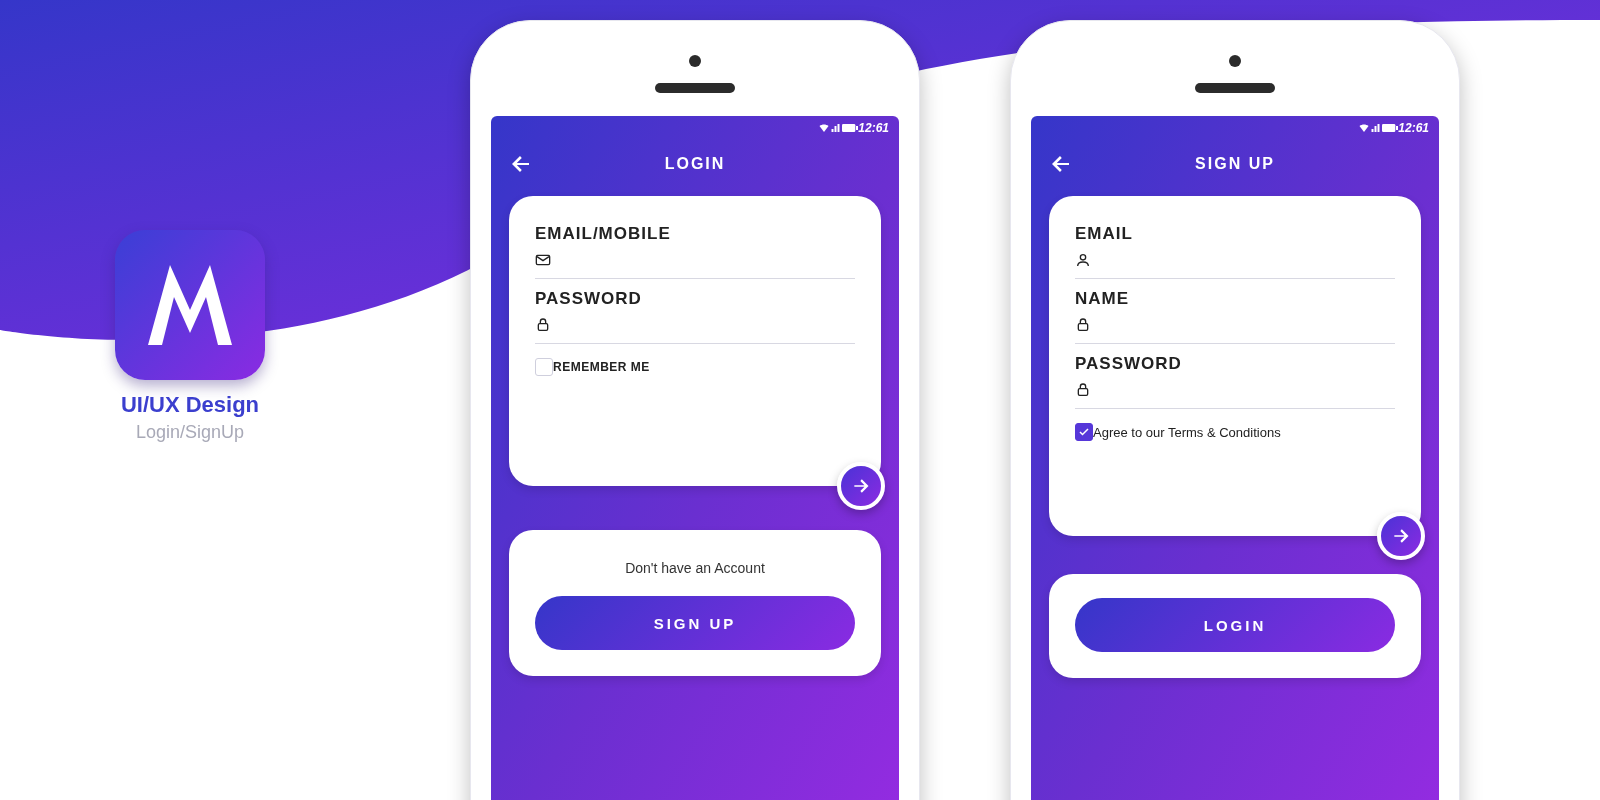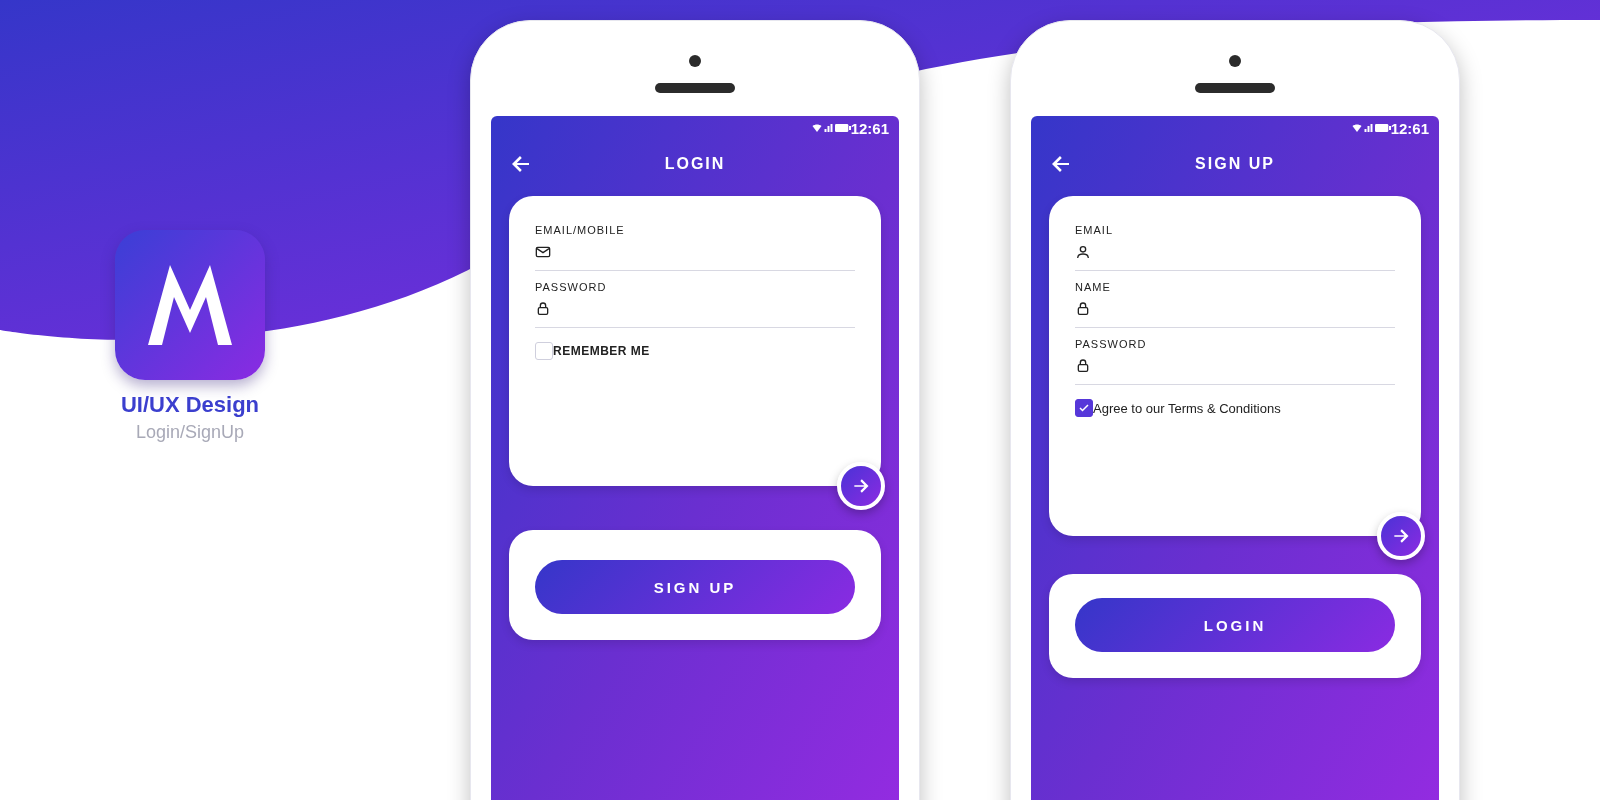--- a/index.html
+++ b/index.html
@@ -53,35 +53,35 @@
 
   .screen {
     position:absolute; top:95px; left:20px; right:20px; bottom: 25px;
     border-radius: 6px;
     background: linear-gradient(120deg,#3536c9 0%, #6a2fd0 50%, #9a2be3 100%);
     overflow:hidden;
     color:#fff;
   }
   .status-bar {
     height:22px; display:flex; justify-content:flex-end; align-items:center;
-    padding: 2px 10px 0 10px; font-size:15px; font-weight:600;
+    padding: 2px 10px 0 10px; font-size:12px; font-weight:600;font-style:italic;
   }
   .titlebar { display:flex; align-items:center; justify-content:center; position:relative; height:52px;}
   .titlebar .back { position:absolute; left:18px; top:14px; cursor:pointer;}
   .titlebar .title { font-weight:800; letter-spacing:2px; font-size:16px;}
 
   .card {
     background:#fff; color:#1b1b1b;
     margin: 6px 18px 0 18px;
     border-radius: 24px;
     padding: 22px 26px 20px 26px;
     position:relative;
     box-shadow: 0 4px 10px rgba(0,0,0,.12);
   }
-  .field-label { font-size:11px; font-weight:400; letter-spacing:1px; color:#222; margin-top:6px;}
+  .field-label { font-size:17px; font-weight:700; letter-spacing:1px; color:#222; margin-top:6px;}
   .field-row { display:flex; align-items:center; gap:10px; border-bottom:1px solid #d8d8e2; padding:8px 0 10px 0; margin-bottom:10px;}
   .field-row svg { flex:0 0 auto; }
   .field-row input { border:none; outline:none; flex:1; font-size:14px; background:transparent;}
 
   .check-row { display:flex; align-items:center; margin-top:14px;}
   .checkbox { width:18px;height:18px;border-radius:3px;border:1px solid #cfcfdd; display:inline-flex;align-items:center;justify-content:center;}
   .checkbox.checked { background:#5637d9; border-color:#5637d9; }
   .check-row .lbl { font-size:12px; font-weight:600; letter-spacing:.5px; color:#222;}
   .check-row .lbl.small { font-weight:400; letter-spacing:0; font-size:13px;}
 
@@ -189,20 +189,21 @@
       </div>
 
       <div class="fab">
         <svg width="20" height="20" viewBox="0 0 24 24">
             <path fill="#fff" d="M4 11h12.2l-5-5L13 4l8 8-8 8-1.8-2 5-5H4z"></path>
           </svg>
       </div>
     </div>
 
     <div class="footer-card">
+      <div class="msg">Don't have an Account</div>
       <button class="big-btn">SIGN UP</button>
     </div>
   </div>
 </div>
 
 <div class="phone right">
   <div class="camera"></div>
   <div class="speaker"></div>
   <div class="screen">
     <div class="status-bar">

